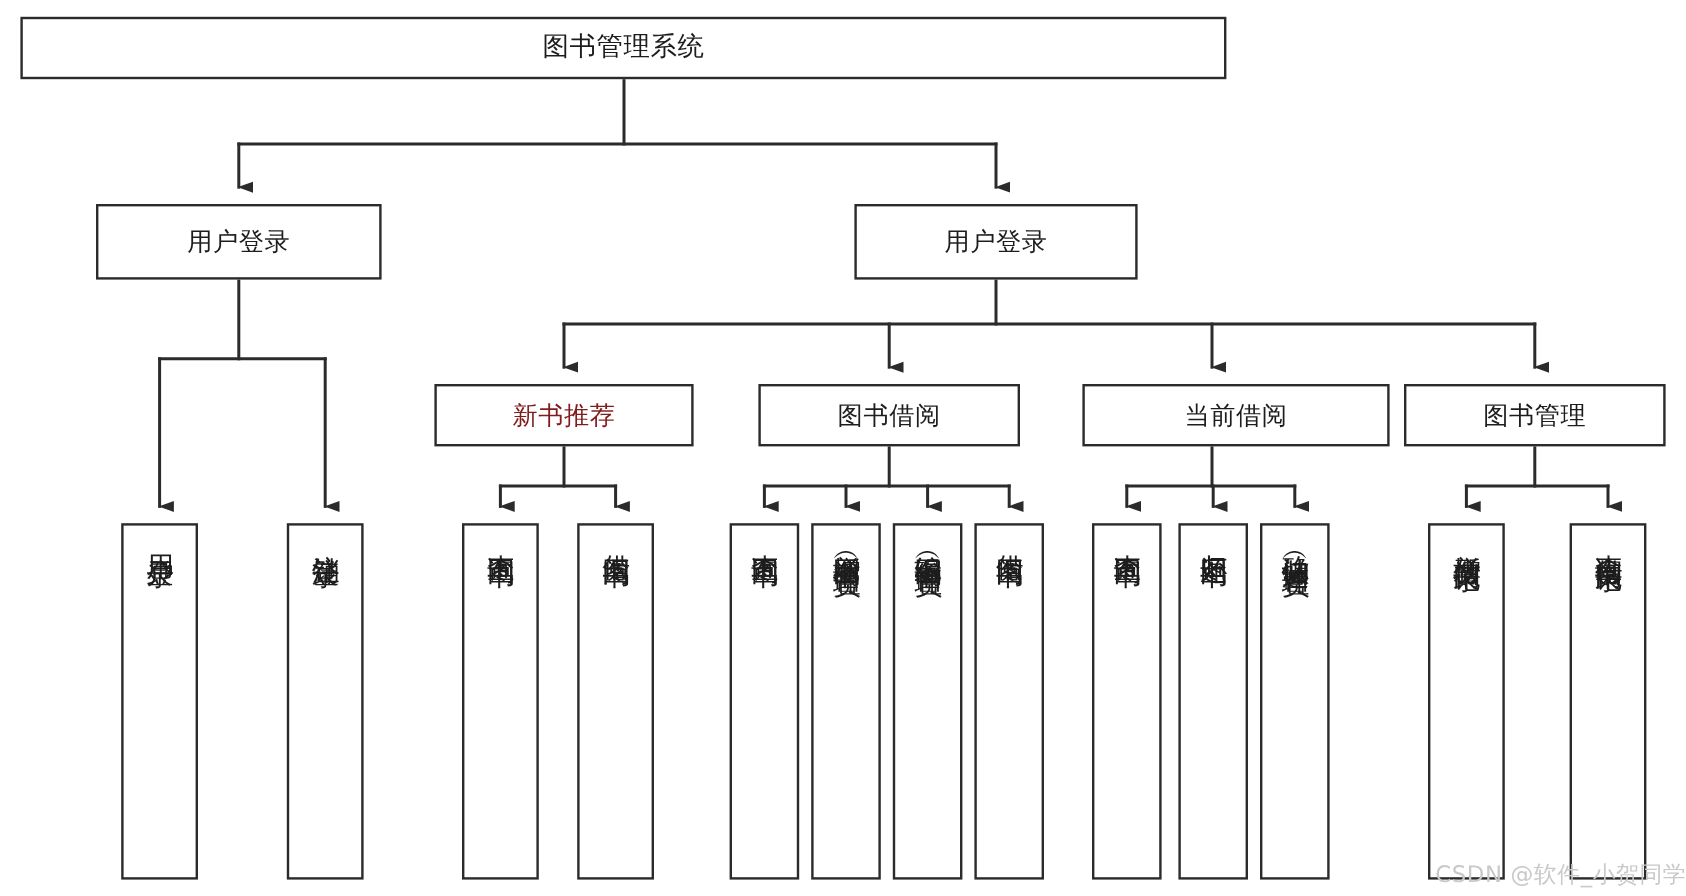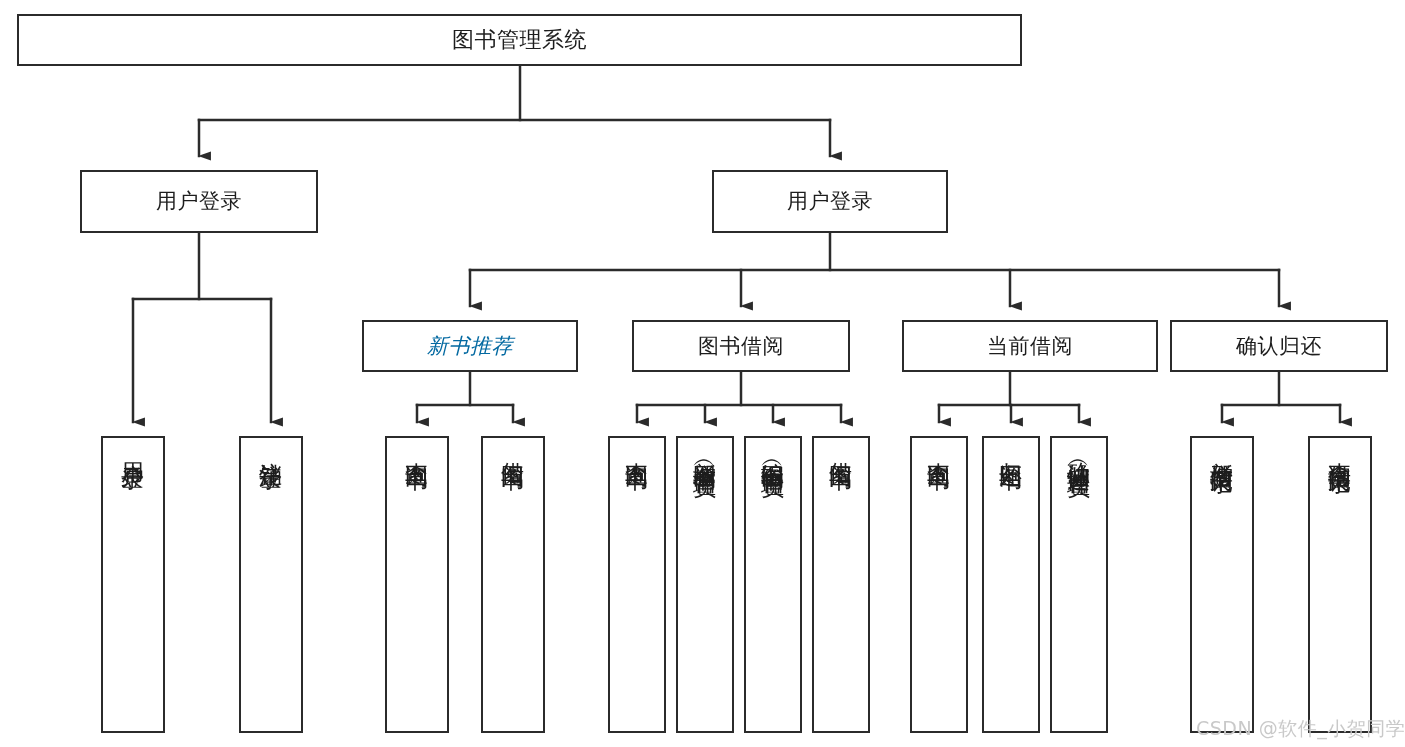--- a/index.html
+++ b/index.html
@@ -131,31 +131,31 @@
     <span class="label">图书管理系统</span>
   </div>
 
   <div class="node horiz" style="left: 80px; top: 170px; width: 238px; height: 63px; border-color: rgb(43, 43, 43); background: rgb(255, 255, 255); color: rgb(29, 29, 29);">
     <span class="label">用户登录</span>
   </div>
   <div class="node horiz" style="left: 712px; top: 170px; width: 236px; height: 63px; border-color: rgb(43, 43, 43); background: rgb(255, 255, 255); color: rgb(29, 29, 29);">
     <span class="label">用户登录</span>
   </div>
 
-  <div class="node horiz" style="left: 362px; top: 320px; width: 216px; height: 52px; border-color: rgb(43, 43, 43); background: rgb(255, 255, 255); color: #0369a1; font-style: italic;">
+  <div class="node horiz" style="left: 362px; top: 320px; width: 216px; height: 52px; border-color: rgb(43, 43, 43); background: rgb(255, 255, 255); color: #7f1d1d;">
     <span class="label">新书推荐</span>
   </div>
   <div class="node horiz" style="left: 632px; top: 320px; width: 218px; height: 52px; border-color: rgb(43, 43, 43); background: rgb(255, 255, 255); color: rgb(29, 29, 29); font-family: Liberation Serif, serif;">
     <span class="label">图书借阅</span>
   </div>
   <div class="node horiz" style="left: 902px; top: 320px; width: 256px; height: 52px; border-color: rgb(43, 43, 43); background: rgb(255, 255, 255); color: rgb(29, 29, 29);">
     <span class="label">当前借阅</span>
   </div>
   <div class="node horiz" style="left: 1170px; top: 320px; width: 218px; height: 52px; border-color: rgb(43, 43, 43); background: rgb(255, 255, 255); color: rgb(29, 29, 29);">
-    <span class="label">确认归还</span>
+    <span class="label">图书管理</span>
   </div>
 
   <div class="node vert" style="left: 101px; top: 436px; width: 64px; height: 297px; border-color: rgb(43, 43, 43); background: rgb(255, 255, 255); color: rgb(29, 29, 29);">
     <span class="label">用户登录</span>
   </div>
   <div class="node vert" style="left: 239px; top: 436px; width: 64px; height: 297px; border-color: rgb(43, 43, 43); background: rgb(255, 255, 255); color: rgb(29, 29, 29);">
     <span class="label">注销登录</span>
   </div>
   <div class="node vert" style="left: 385px; top: 436px; width: 64px; height: 297px; border-color: rgb(43, 43, 43); background: rgb(255, 255, 255); color: rgb(29, 29, 29);">
     <span class="label">查询图书</span>

